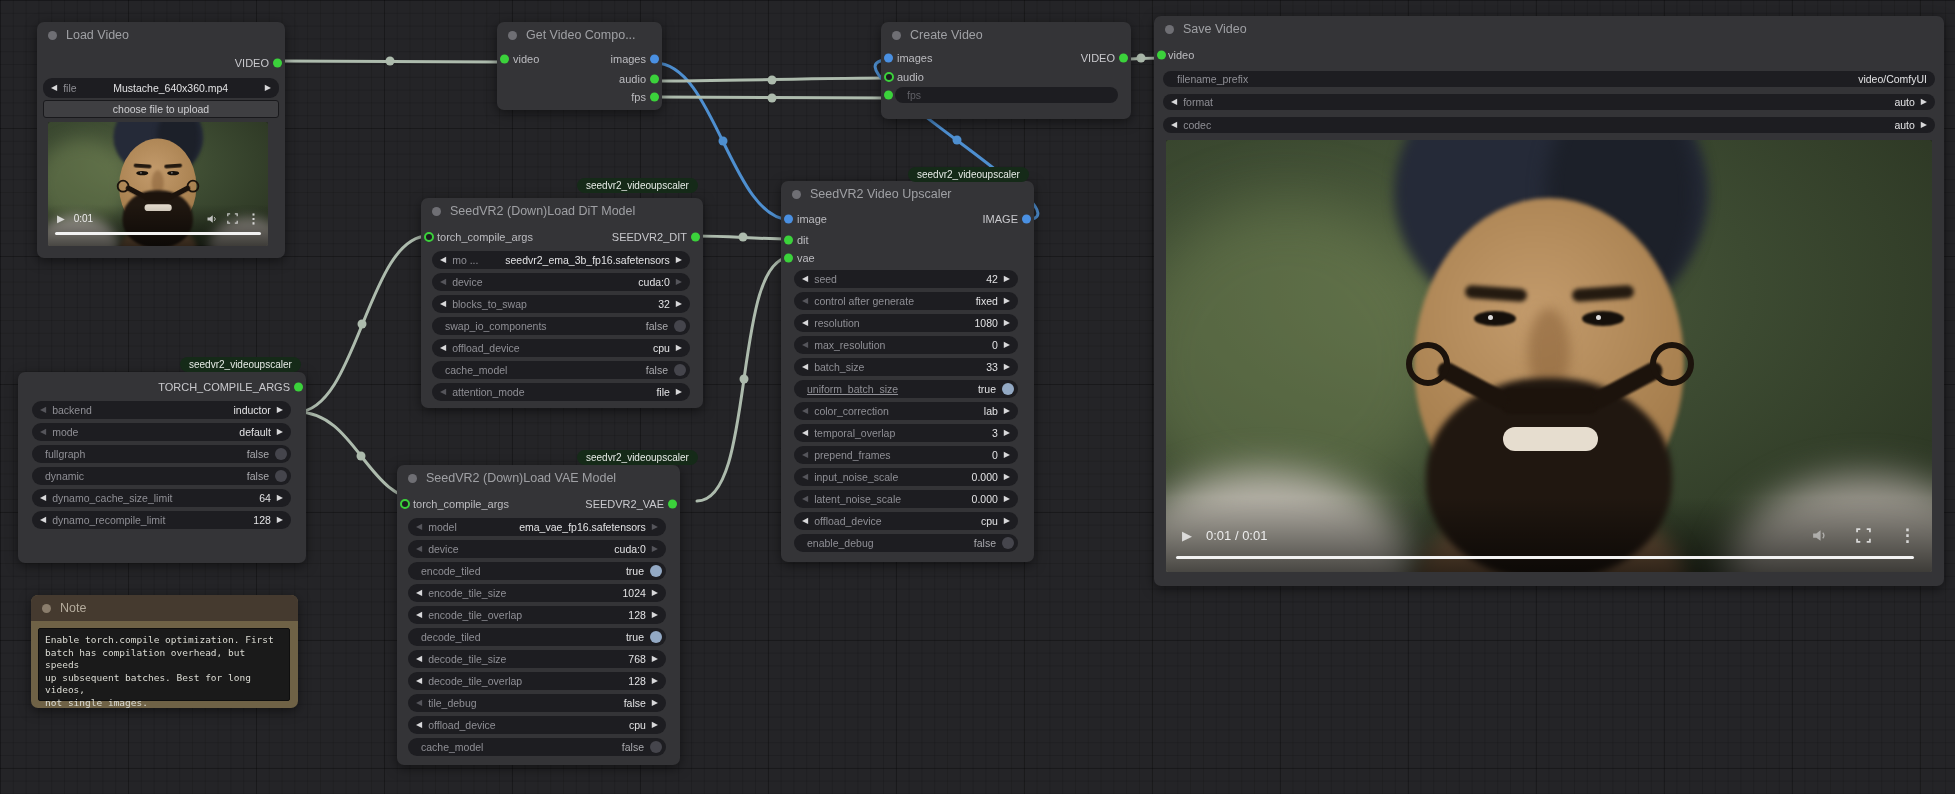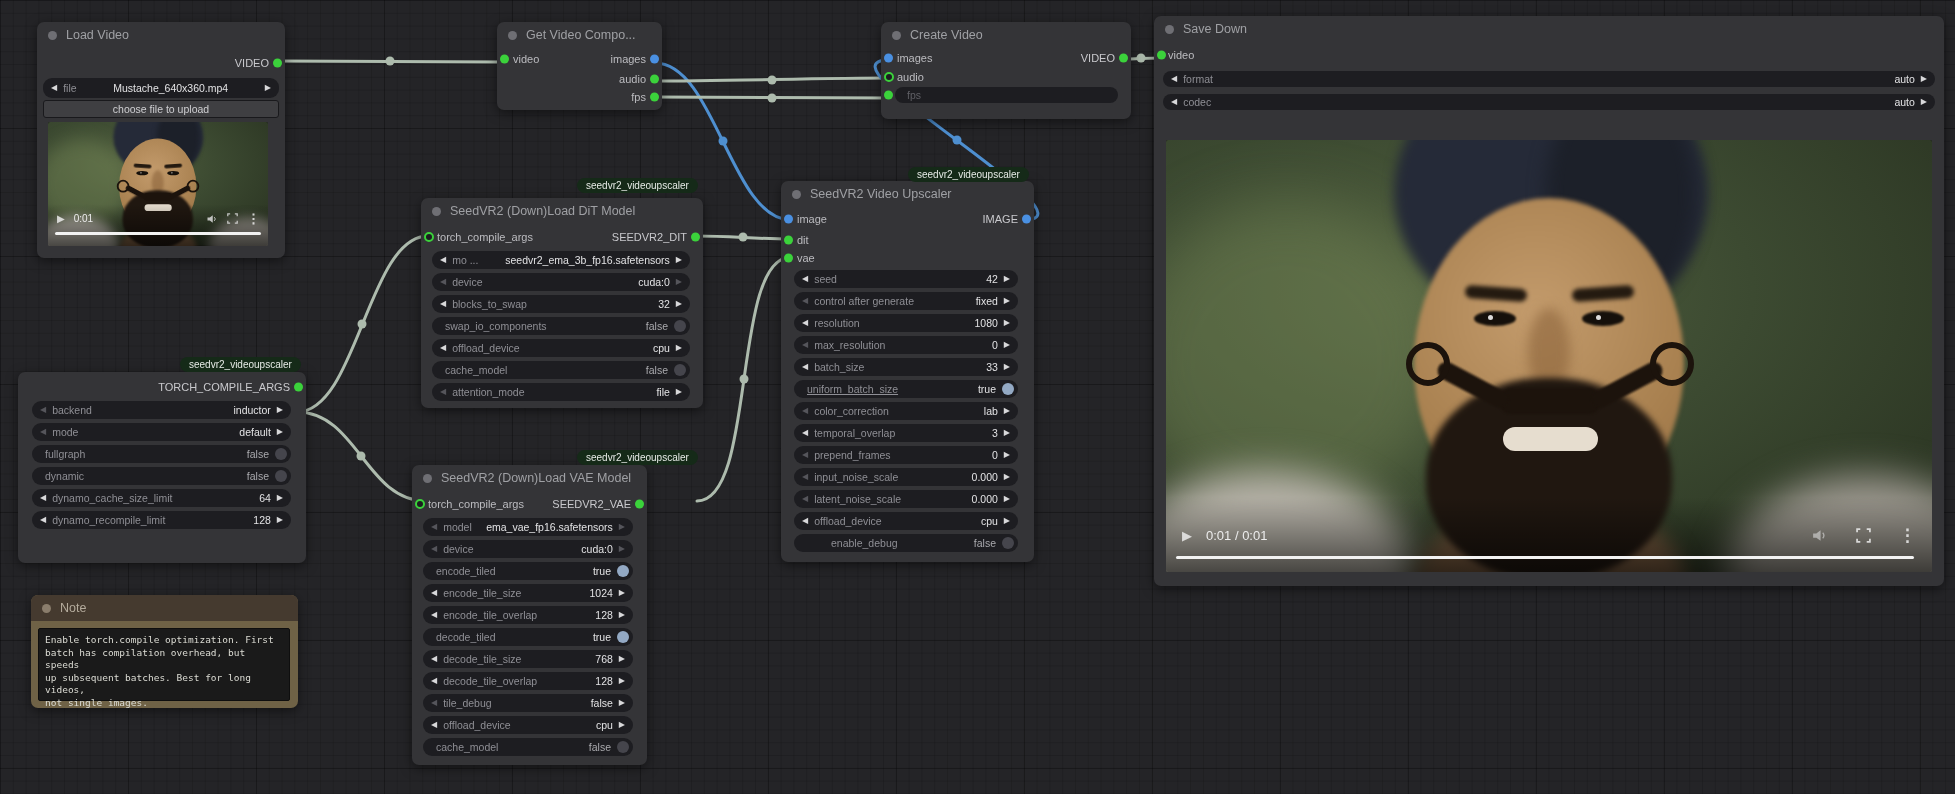--- a/index.html
+++ b/index.html
@@ -252,27 +252,31 @@
     <span class="pdot in green"></span>
     <div class="pill" style="flex:1; height:16px;">
       <span class="ghost" style="padding-left:4px;">fps</span>
     </div>
   </div>
 </div>
 
 <div class="node" style="left:1154px; top:16px; width:790px; height:570px;">
   <div class="nhead">
     <span class="ndot"></span>
-    <span>Save Down</span>
+    <span>Save Video</span>
   </div>
   <div class="iorow" style="height:18px; margin-top:4px; justify-content:flex-start; gap:6px; padding-left:14px;">
     <span class="pdot in green"></span>
     <span>video</span>
   </div>
   <div class="widgets" style="gap:7px; padding:7px 9px 0 9px;">
+    <div class="pill" style="height:16px;">
+      <span class="wlabel" style="padding-left:6px;">filename_prefix</span>
+      <span class="wvalue">video/ComfyUI</span>
+    </div>
     <div class="pill" style="height:16px;">
       <span class="arr">◀</span>
       <span class="wlabel">format</span>
       <span class="wvalue">auto</span>
       <span class="arr">▶</span>
     </div>
     <div class="pill" style="height:16px;">
       <span class="arr">◀</span>
       <span class="wlabel">codec</span>
       <span class="wvalue">auto</span>
@@ -466,21 +470,21 @@
       <span class="wvalue">0.000</span>
       <span class="arr">▶</span>
     </div>
     <div class="pill">
       <span class="arr">◀</span>
       <span class="wlabel">offload_device</span>
       <span class="wvalue">cpu</span>
       <span class="arr">▶</span>
     </div>
     <div class="pill">
-      <span class="wlabel" style="padding-left:5px;margin-left:24px;">enable_debug</span>
+      <span class="wlabel" style="padding-left:5px;">enable_debug</span>
       <span class="wvalue" style="color:#a9a9ad;">false</span>
       <span class="knob off"></span>
     </div>
   </div>
 </div>
 
 <div class="node" style="left:18px; top:372px; width:288px; height:191px;">
   <div class="iorow" style="height:21px; justify-content:flex-end; margin-top:4px;">
     <span class="typelabel">TORCH_COMPILE_ARGS</span>
     <span class="pdot out green"></span>
@@ -516,21 +520,21 @@
     </div>
     <div class="pill">
       <span class="arr">◀</span>
       <span class="wlabel">dynamo_recompile_limit</span>
       <span class="wvalue">128</span>
       <span class="arr">▶</span>
     </div>
   </div>
 </div>
 
-<div class="node" style="left:412px; top:465px; width:235px; height:300px;">
+<div class="node" style="left:397px; top:465px; width:283px; height:300px;">
   <div class="nhead">
     <span class="ndot"></span>
     <span>SeedVR2 (Down)Load VAE Model</span>
   </div>
   <div class="iorow" style="height:20px; margin-top:3px;">
     <span class="pdot in ring" style="width:10px;height:10px;"></span>
     <span>torch_compile_args</span>
     <span class="typelabel">SEEDVR2_VAE</span>
     <span class="pdot out green"></span>
   </div>

